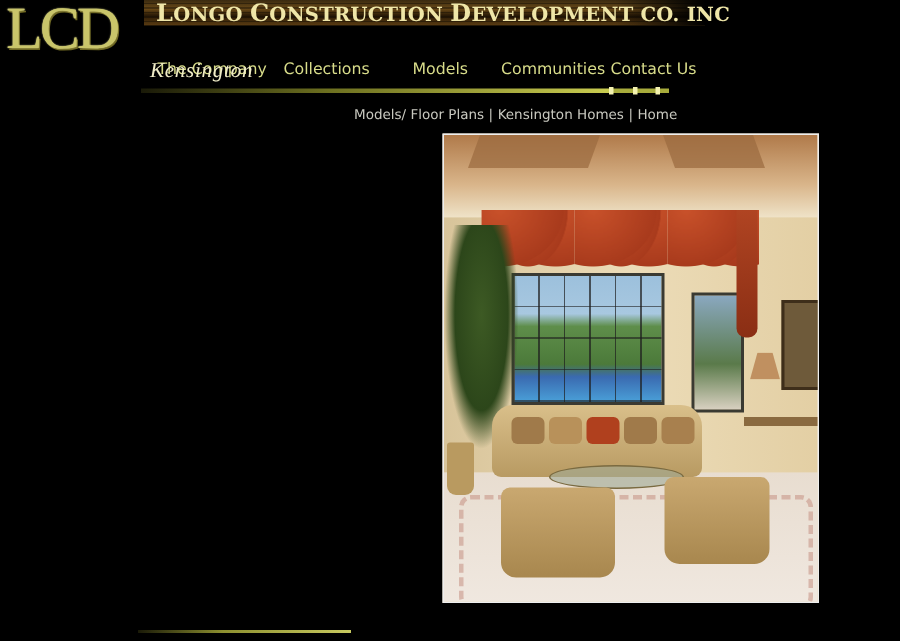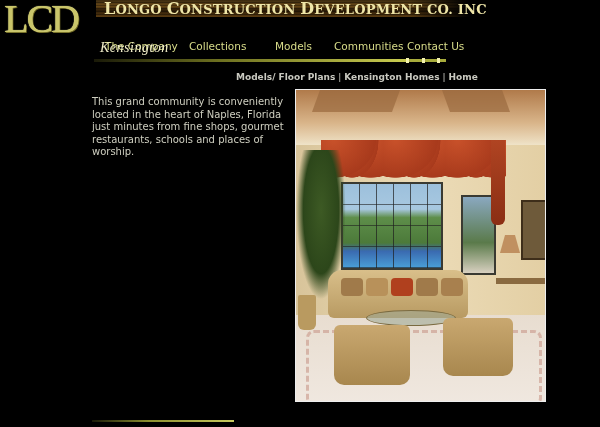--- a/index.html
+++ b/index.html
@@ -13,21 +13,21 @@
   .company { position:absolute; left:104px; top:0; font-family:"DejaVu Serif", serif; font-weight:bold; font-size:13px; line-height:17px; color:#efe6a8; letter-spacing:0.2px; white-space:nowrap;text-align:right; }
   .company .cap { font-size:16px; }
   .nav { position:absolute; top:21px; left:0; height:14px; }
   .nav a { position:absolute; font-size:10.5px; color:#d8dc8a; text-decoration:none; white-space:nowrap; line-height:14px;margin-top:18px; }
   .title { position:absolute; left:100px; top:40px; font-family:"Liberation Serif", serif; font-style:italic; font-size:14px; color:#f0ecc8; letter-spacing:0.5px; }
   .rule { position:absolute; left:94px; top:59px; width:312px; height:3px; background:linear-gradient(90deg,#1a1a08 0%, #6d7020 40%, #c9cc50 100%); }
   .rule-dots { position:absolute; left:406px; top:59px; height:3px; width:42px; }
   .rule-dots span { position:absolute; top:0; height:3px; background:#a8ac3c; }
   .rule-dots i { position:absolute; top:-1px; width:3px; height:5px; background:#f4f2b0; }
   .subnav { position:absolute; left:236px; top:71px; font-size:9px; color:#c9c9c0; white-space:nowrap; line-height:12px; }
-  .subnav a { color:#c9c9c0; text-decoration:none;font-weight:bold; }
+  .subnav a { color:#c9c9c0; text-decoration:none; }
   .subnav .sep { color:#c9c9c0; margin:0 3px; }
   .content { position:absolute; left:92px; top:96px; width:196px; }
   .heading { font-size:10.5px; font-weight:bold; color:#d6d84c; line-height:14px; margin:0 0 13px 0; }
   .para { font-size:10px; color:#cfcfc0; line-height:12.6px; margin:0 0 13px 0; }
   .bottom-rule { position:absolute; left:92px; top:420px; width:142px; height:2px; background:linear-gradient(90deg,#1a1a08 0%, #8d9030 40%, #c8ca60 100%); }
   .photo { position:absolute; left:295px; top:89px; width:251px; height:313px; overflow:hidden; border:1px solid #eee; box-sizing:border-box;
     background:#e8d8b8; }
   .ceiling { position:absolute; left:0; top:0; width:100%; height:55px; background:linear-gradient(180deg,#b07a4a 0%, #d9b58a 60%, #efe3c8 100%); }
   .ceil-beam1 { position:absolute; left:20px; top:0; width:80px; height:22px; background:#9a6a3e; transform:skewX(-20deg); opacity:.7; }
   .ceil-beam2 { position:absolute; left:150px; top:0; width:60px; height:22px; background:#9a6a3e; transform:skewX(20deg); opacity:.7; }
@@ -79,21 +79,20 @@
   <i style="left:0"></i>
     <i style="left:16px"></i>
     <i style="left:31px"></i>
 </div>
 
 <div class="subnav">
   <a href="#">Models/ Floor Plans</a><span class="sep">|</span><a href="#">Kensington Homes</a><span class="sep">|</span><a href="#">Home</a>
 </div>
 
 <div class="content">
-  <p class="para">This grand community is conveniently located in the heart of Naples, Florida just minutes from fine shops, gourmet restaurants, schools and places of worship.</p>
 </div>
 <div class="bottom-rule"></div>
 
 <div class="photo">
   <div class="ceiling">
       <div class="ceil-beam1"></div>
       <div class="ceil-beam2"></div>
     </div>
   <div class="walls"></div>
   <div class="window">

